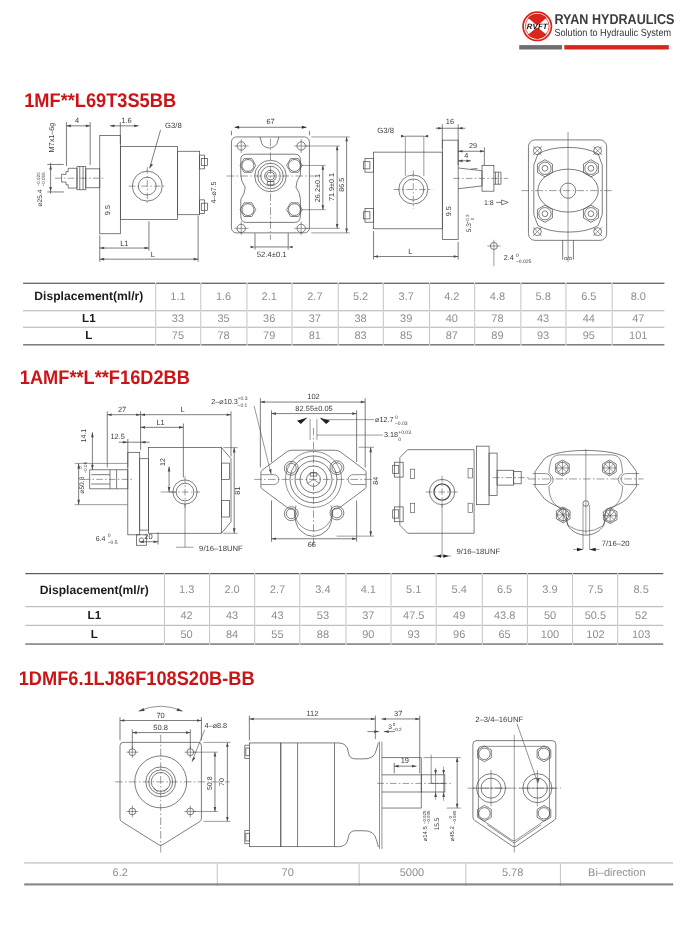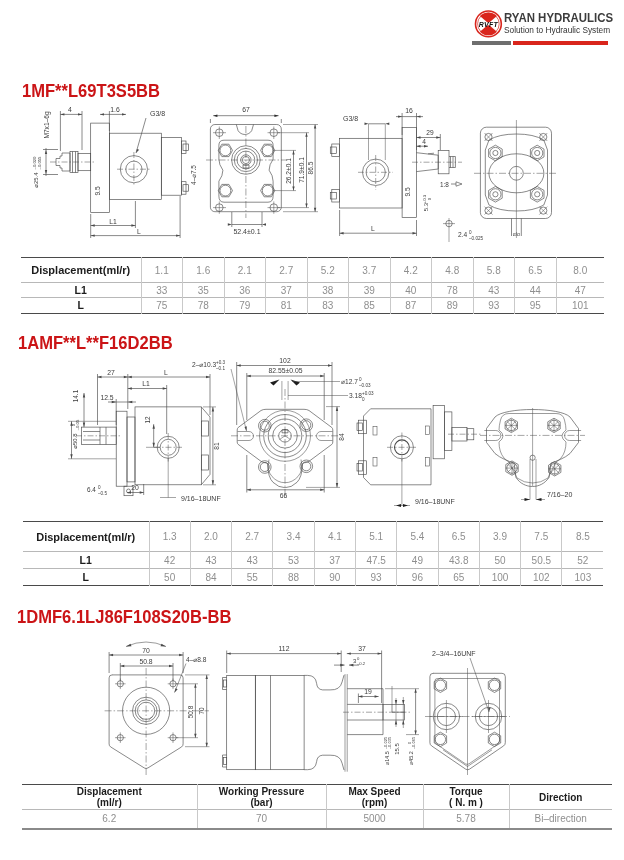--- a/index.html
+++ b/index.html
@@ -957,27 +957,20 @@
 
 <table class="tb" style="left:22px;top:784px;width:590px;border-bottom-width:2.5px;border-bottom-color:#8a8a8a">
     <colgroup>
       <col style="width:175px">
       <col style="width:129px">
       <col style="width:97px">
       <col style="width:86px">
       <col style="width:103px">
     </colgroup>
     <tbody>
-      <tr style="height:25px">
-        <td class="hd" style="font-size:10px;line-height:11px">Displacement<br>(ml/r)</td>
-        <td class="hd iv" style="font-size:10px;line-height:11px">Working Pressure<br>(bar)</td>
-        <td class="hd iv" style="font-size:10px;line-height:11px">Max Speed<br>(rpm)</td>
-        <td class="hd iv" style="font-size:10px;line-height:11px">Torque<br>( N. m )</td>
-        <td class="hd iv" style="font-size:10px">Direction</td>
-      </tr>
       <tr style="height:19px">
         <td class="val ih">6.2</td>
         <td class="val iv ih">70</td>
         <td class="val iv ih">5000</td>
         <td class="val iv ih">5.78</td>
         <td class="val iv ih">Bi–direction</td>
       </tr>
     </tbody>
   </table>
 

